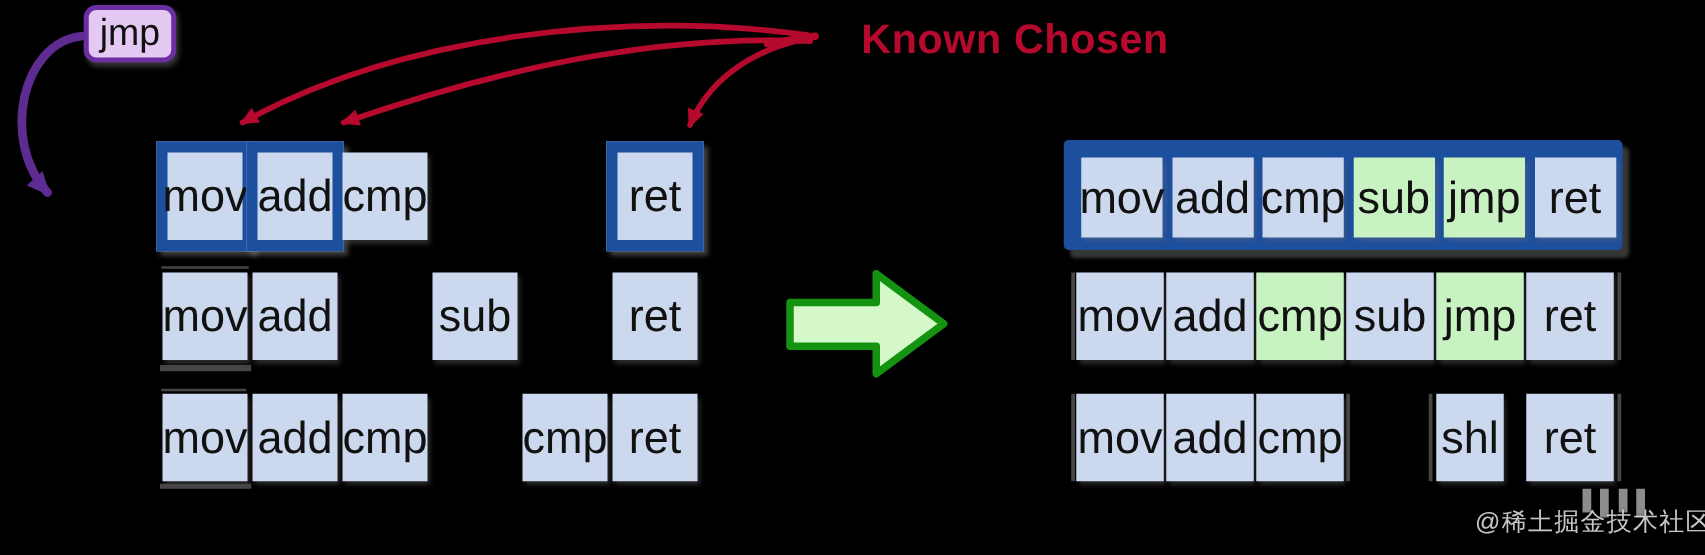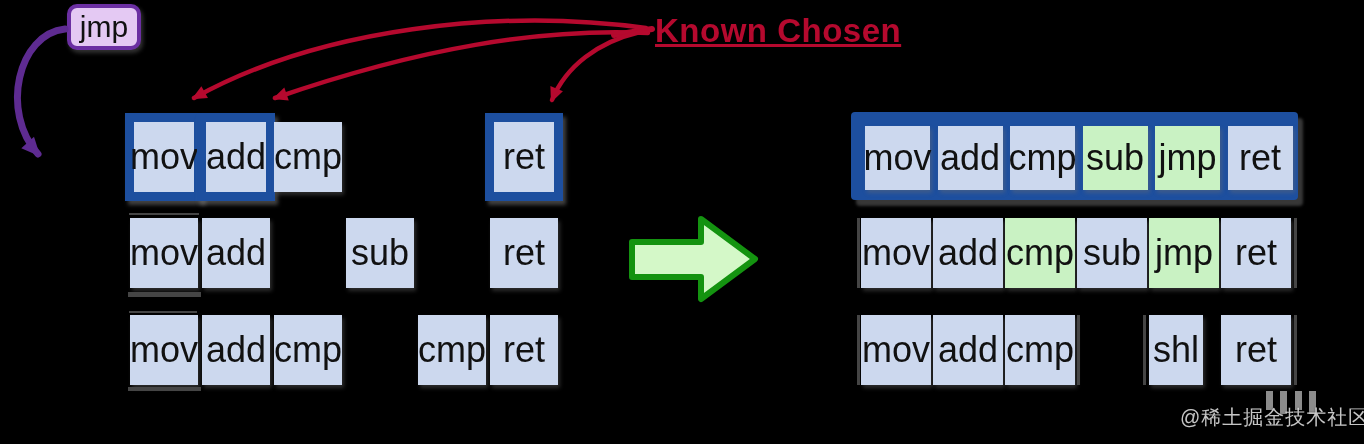--- a/index.html
+++ b/index.html
@@ -22,22 +22,22 @@
     box-shadow:5px 6px 3px rgba(110,110,110,.5);
   }
   #jmp-badge{
     position:absolute;left:67px;top:4px;width:74px;height:46px;
     background:var(--badge-fill);border:4px solid var(--badge-border);
     border-radius:10px;box-sizing:border-box;
     display:flex;align-items:center;justify-content:center;
     font-size:30px;color:#111;box-shadow:2px 3px 4px rgba(110,110,110,.45);
   }
   #known-chosen{
-    position:absolute;left:655px;top:12px;font-size:33px;font-weight:bold;
-    color:var(--annotation-red);letter-spacing:.5px;white-space:nowrap;text-decoration:underline;
+    position:absolute;left:689px;top:12px;font-size:33px;font-weight:bold;
+    color:var(--annotation-red);letter-spacing:.5px;white-space:nowrap;
   }
   #arrow-layer{position:absolute;left:0;top:0;z-index:6;pointer-events:none;}
   .stray-mark{position:absolute;background:#454545;}
   #watermark{
     position:absolute;left:1180px;top:404px;font-size:20px;
     color:rgba(232,232,232,.85);white-space:nowrap;letter-spacing:1px;
     text-shadow:0 0 2px rgba(0,0,0,.6);
   }
   .wm-bar{position:absolute;background:rgba(255,255,255,.55);width:7px;height:19px;top:391px;}
 </style>

